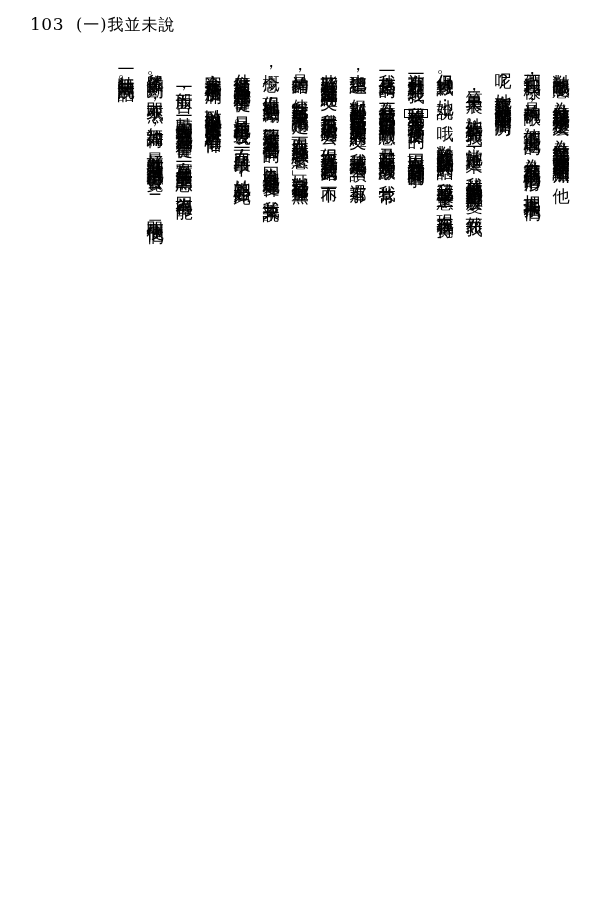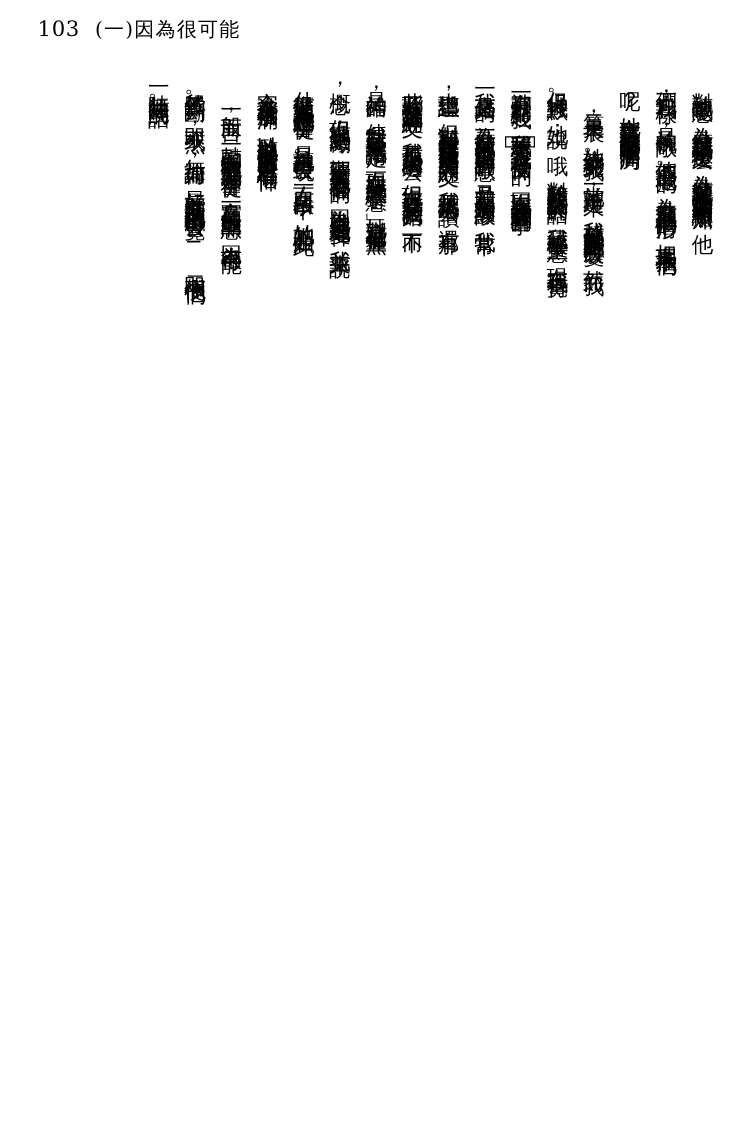--- a/index.html
+++ b/index.html
@@ -78,21 +78,21 @@
     padding: 0 1px;
   }
 </style>
 </head>
 <body>
 
 <div class="page">
 
   <div class="header">
     <span class="folio">103</span>
-    <span class="runhead">(一)因為很可能</span>
+    <span class="runhead">(一)我並未說</span>
   </div>
 
   <div class="body-wrap">
     <div class="columns" id="columns">
         <div class="col">對祂的敵意呢？為什麼祂讓我持續了這麼久？為什麼祂讓我在波士頓的朋友們繼續無知？他</div>
         <div class="col">們也和我一樣，是神的仇敵，他們會下地獄的。為什麼祂不就他們的情形，把真理指示他們</div>
         <div class="col">呢？她在這怒氣下就就這麼離開了那個房間。</div>
         <div class="col indent">第二天早晨，她依約前來見我。當她一跨進來，我就發覺她的臉色正有所改變，然而我</div>
         <div class="col">仍保持緘默。她說：「哦，對於我昨晚所說關於神的話，我已經改變主意了；現在我不覺得</div>
         <div class="col">神有那一點對不起我，我想將來有一天我會「<span class="boxed">接受信仰</span>」的，因現在我喜愛想有關神的事。</div>

